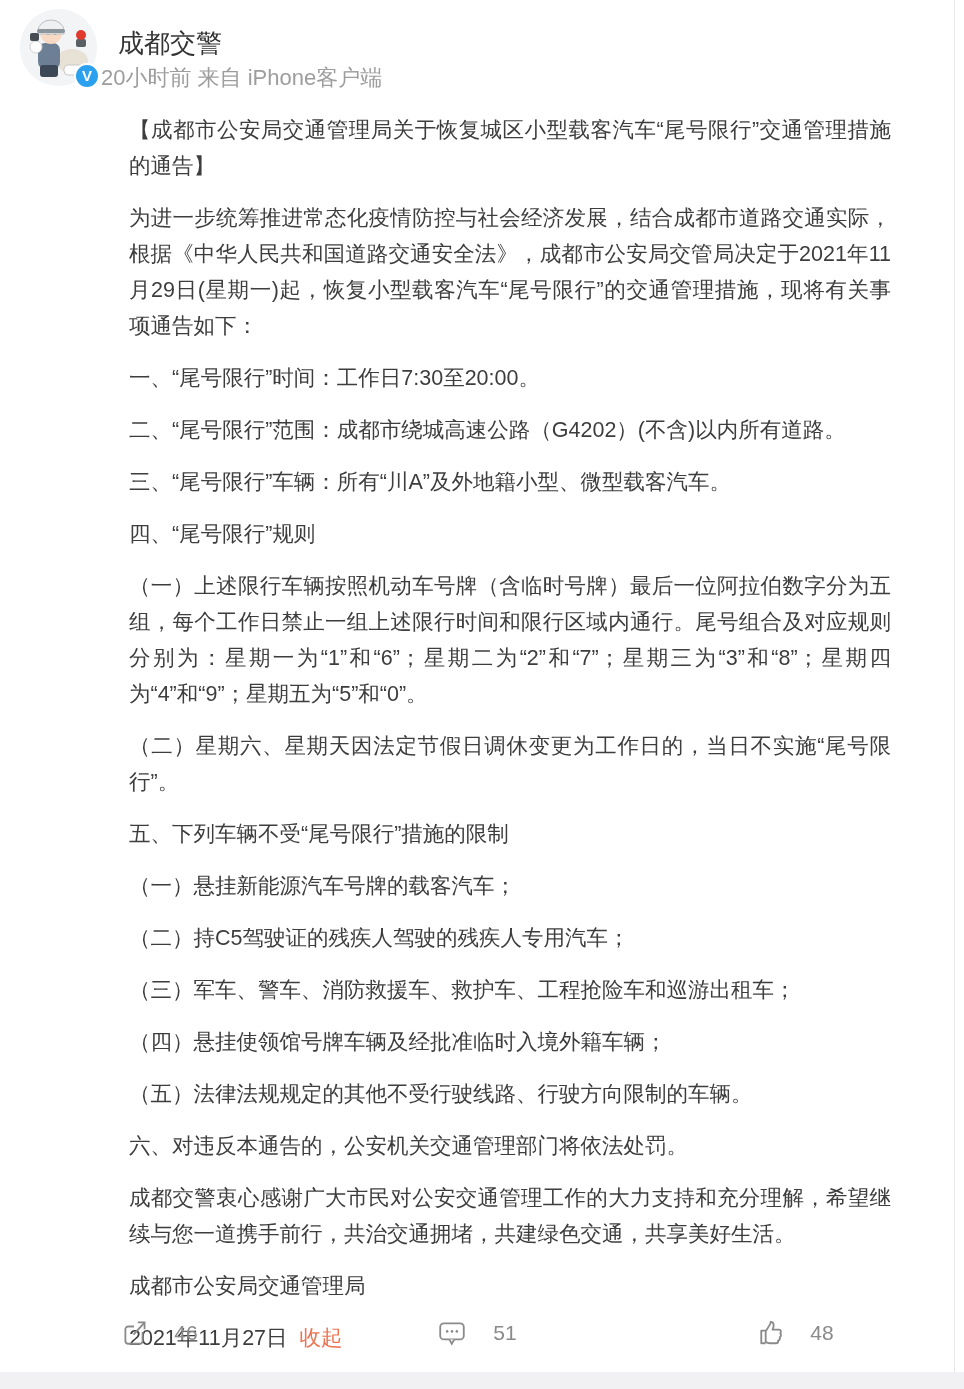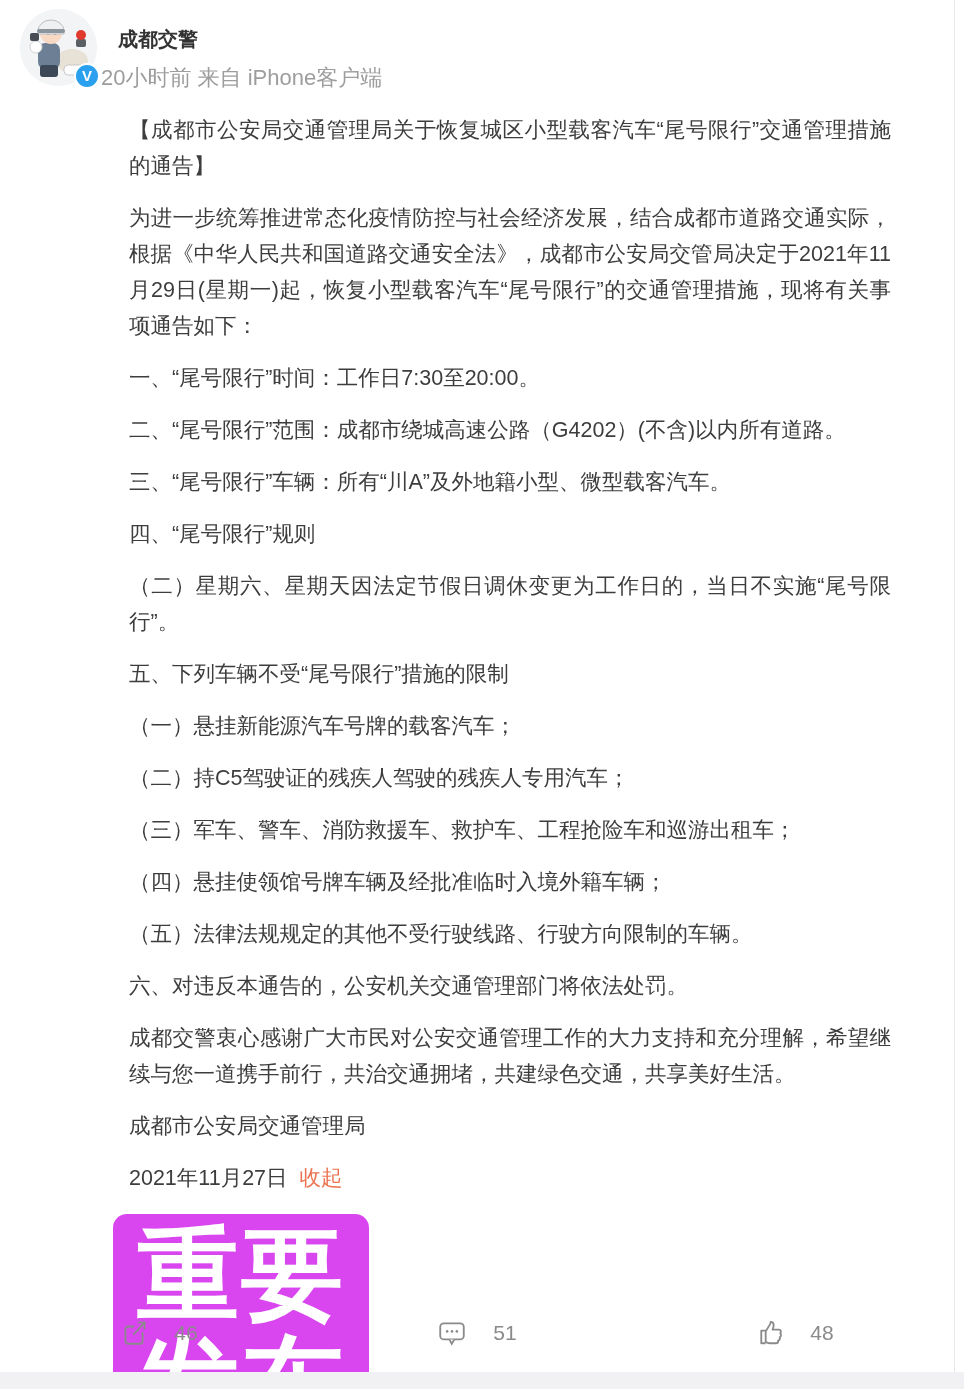--- a/index.html
+++ b/index.html
@@ -9,22 +9,22 @@
           border-right:1px solid #e8e8e8; }
 
   
   .header { position:relative; height:96px; }
   .avatar { position:absolute; left:20px; top:9px; width:77px; height:77px;
             border-radius:50%; background:#f2f4f6; overflow:hidden; cursor:pointer; }
   .badge { position:absolute; left:74px; top:63px; width:26px; height:26px;
            border-radius:50%; background:#2ba0ef; border:2px solid #fff;
            color:#fff; font-size:15px; font-weight:bold; text-align:center;
            line-height:22px; }
-  .username { position:absolute; left:118px; top:26px; font-size:20px;
-              font-weight:bold; color:#333; cursor:pointer; }
+  .username { position:absolute; left:118px; top:26px; font-size:26px;
+              font-weight:normal; color:#333; cursor:pointer; }
   .meta { position:absolute; left:101px; top:63px; font-size:22px; color:#9d9d9d; }
 
   
   .post-text { margin:12px 0 0 113px; width:794px; font-size:21.5px;
                line-height:36px; color:#3d3d3d; text-align:justify; }
   .post-text p { margin:16px; }
   .signature { margin-top:26px; }
   .date-row .collapse { color:#eb7350; margin-left:12px; cursor:pointer; }
 
   
@@ -82,20 +82,21 @@
   </div>
 
   <div class="post-text">
     <div>
         <p>【成都市公安局交通管理局关于恢复城区小型载客汽车“尾号限行”交通管理措施的通告】</p>
         <p>为进一步统筹推进常态化疫情防控与社会经济发展，结合成都市道路交通实际，根据《中华人民共和国道路交通安全法》，成都市公安局交管局决定于2021年11月29日(星期一)起，恢复小型载客汽车“尾号限行”的交通管理措施，现将有关事项通告如下：</p>
         <p>一、“尾号限行”时间：工作日7:30至20:00。</p>
         <p>二、“尾号限行”范围：成都市绕城高速公路（G4202）(不含)以内所有道路。</p>
         <p>三、“尾号限行”车辆：所有“川A”及外地籍小型、微型载客汽车。</p>
         <p>四、“尾号限行”规则</p>
+        <p>（一）上述限行车辆按照机动车号牌（含临时号牌）最后一位阿拉伯数字分为五组，每个工作日禁止一组上述限行时间和限行区域内通行。尾号组合及对应规则分别为：星期一为“1”和“6”；星期二为“2”和“7”；星期三为“3”和“8”；星期四为“4”和“9”；星期五为“5”和“0”。</p>
         <p>（二）星期六、星期天因法定节假日调休变更为工作日的，当日不实施“尾号限行”。</p>
         <p>五、下列车辆不受“尾号限行”措施的限制</p>
         <p>（一）悬挂新能源汽车号牌的载客汽车；</p>
         <p>（二）持C5驾驶证的残疾人驾驶的残疾人专用汽车；</p>
         <p>（三）军车、警车、消防救援车、救护车、工程抢险车和巡游出租车；</p>
         <p>（四）悬挂使领馆号牌车辆及经批准临时入境外籍车辆；</p>
         <p>（五）法律法规规定的其他不受行驶线路、行驶方向限制的车辆。</p>
         <p>六、对违反本通告的，公安机关交通管理部门将依法处罚。</p>
         <p>成都交警衷心感谢广大市民对公安交通管理工作的大力支持和充分理解，希望继续与您一道携手前行，共治交通拥堵，共建绿色交通，共享美好生活。</p>
       </div>

